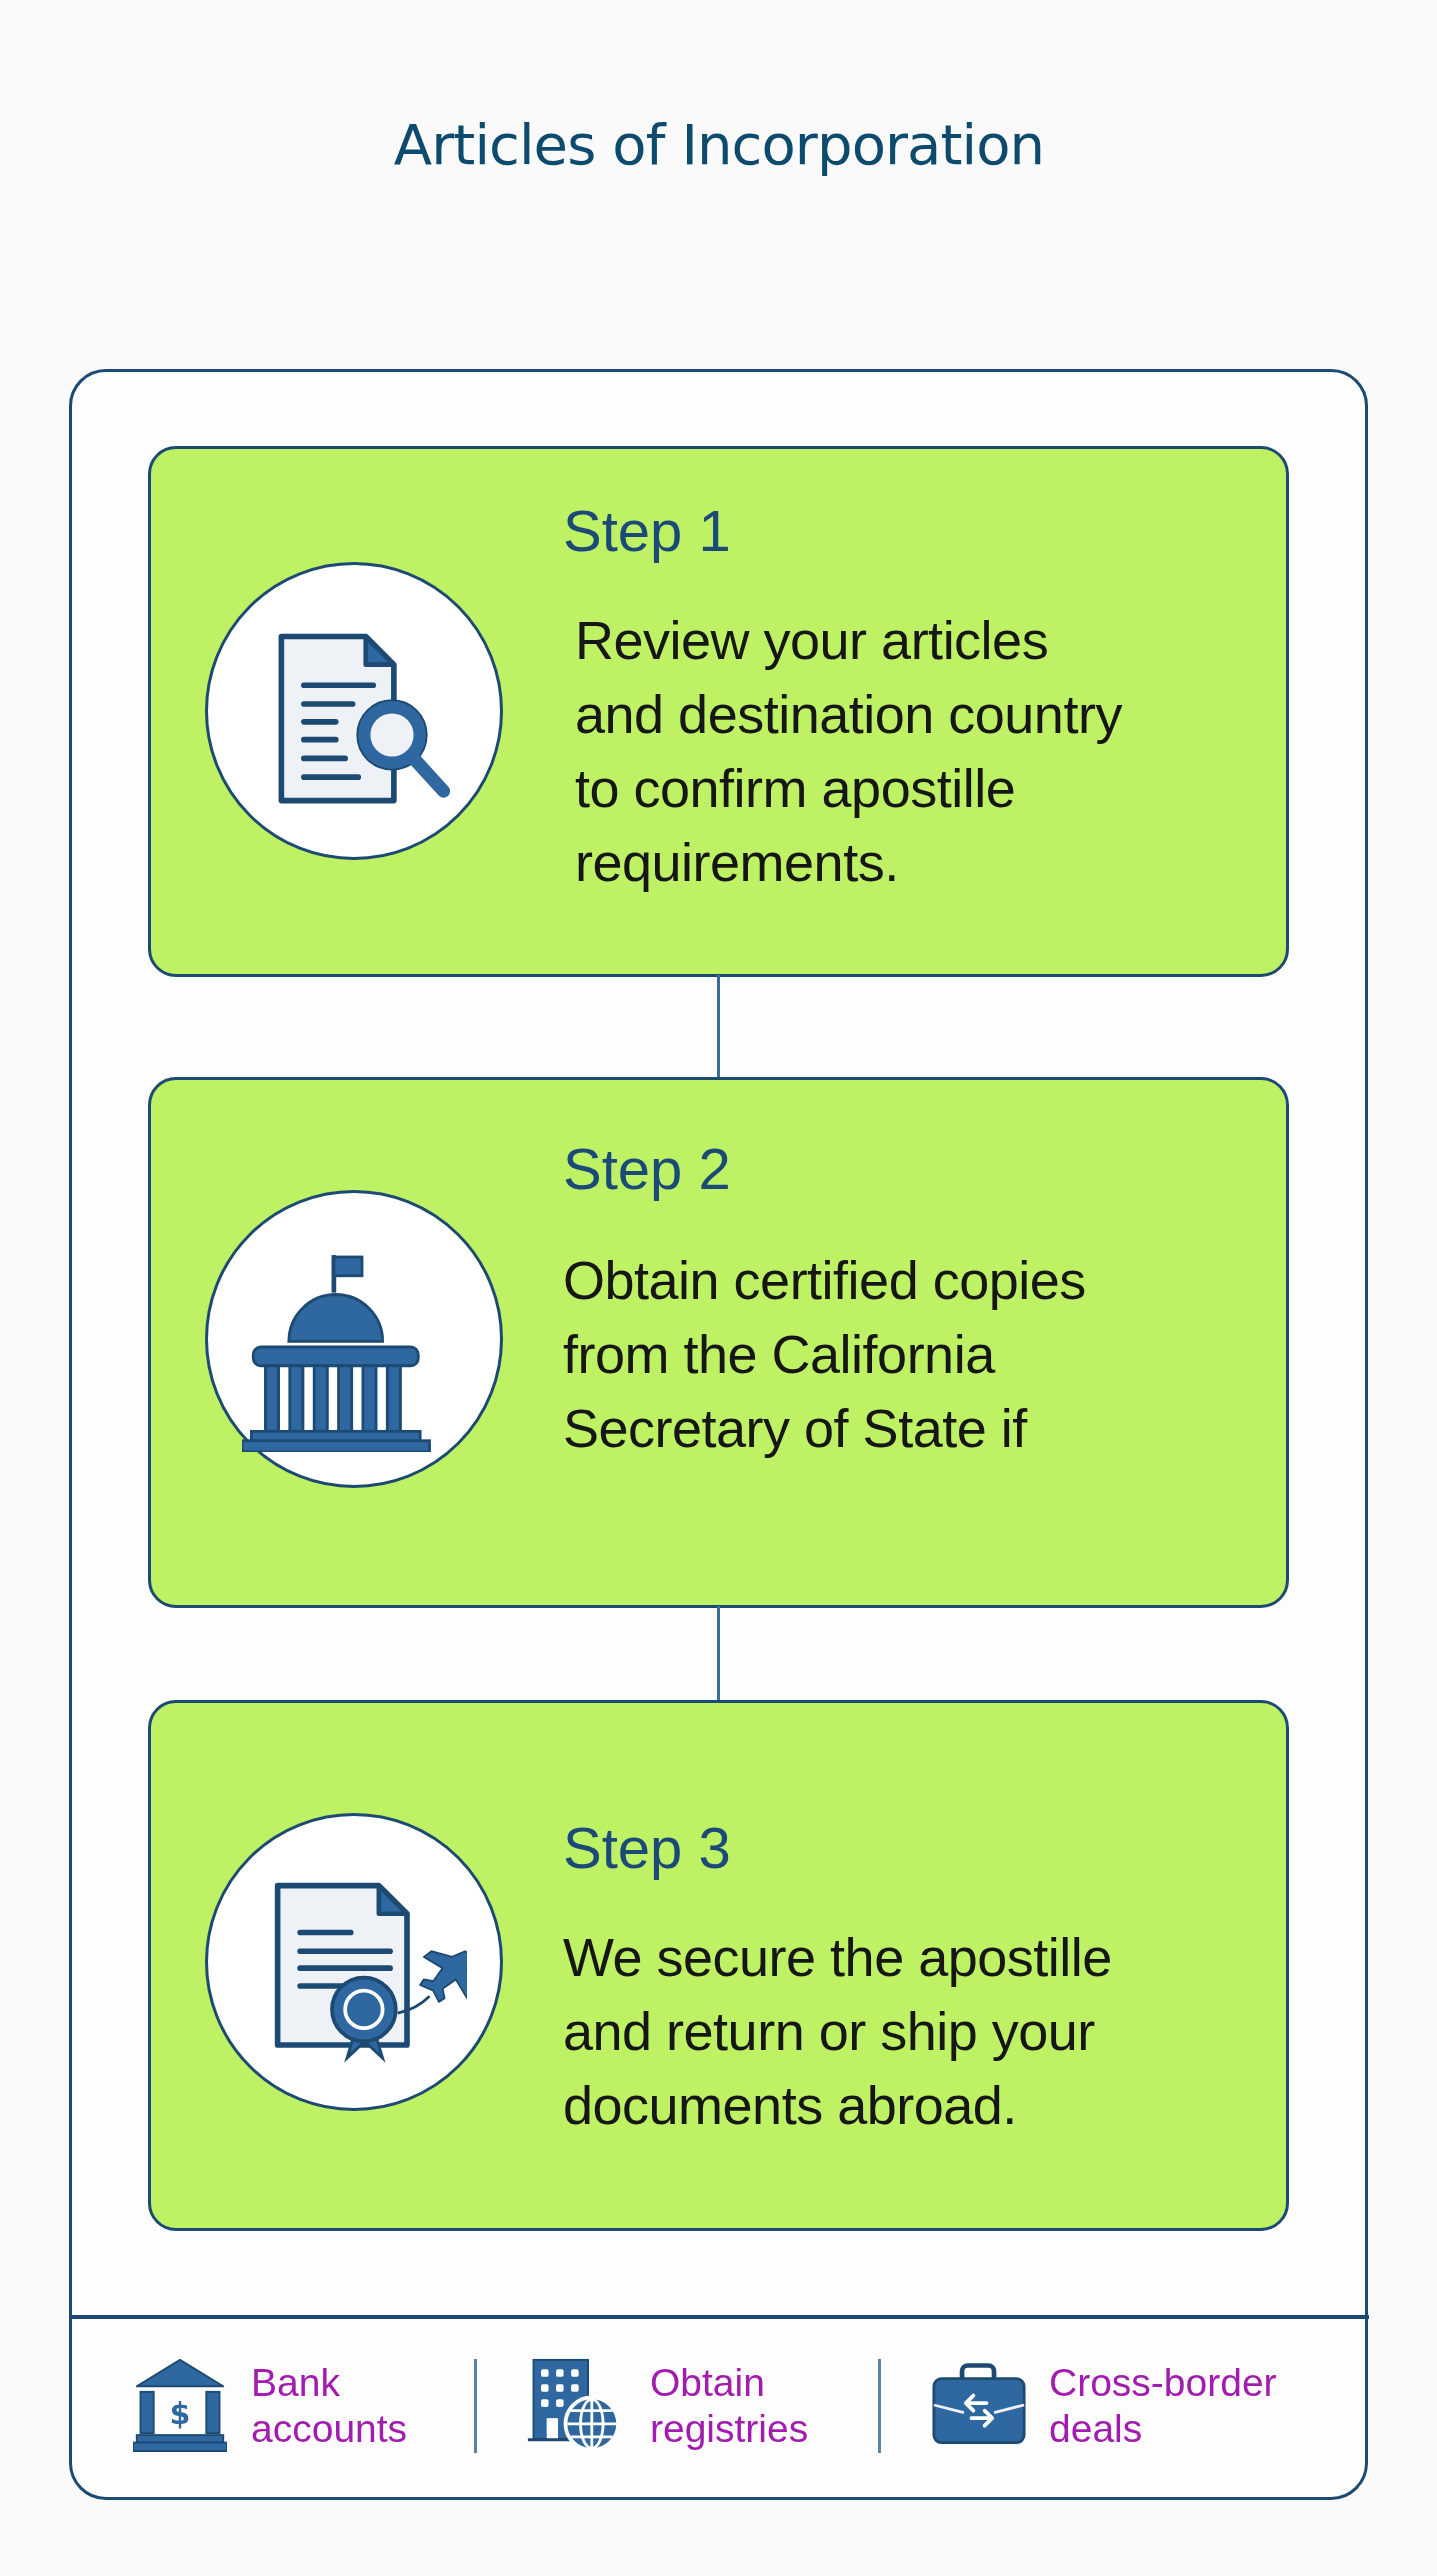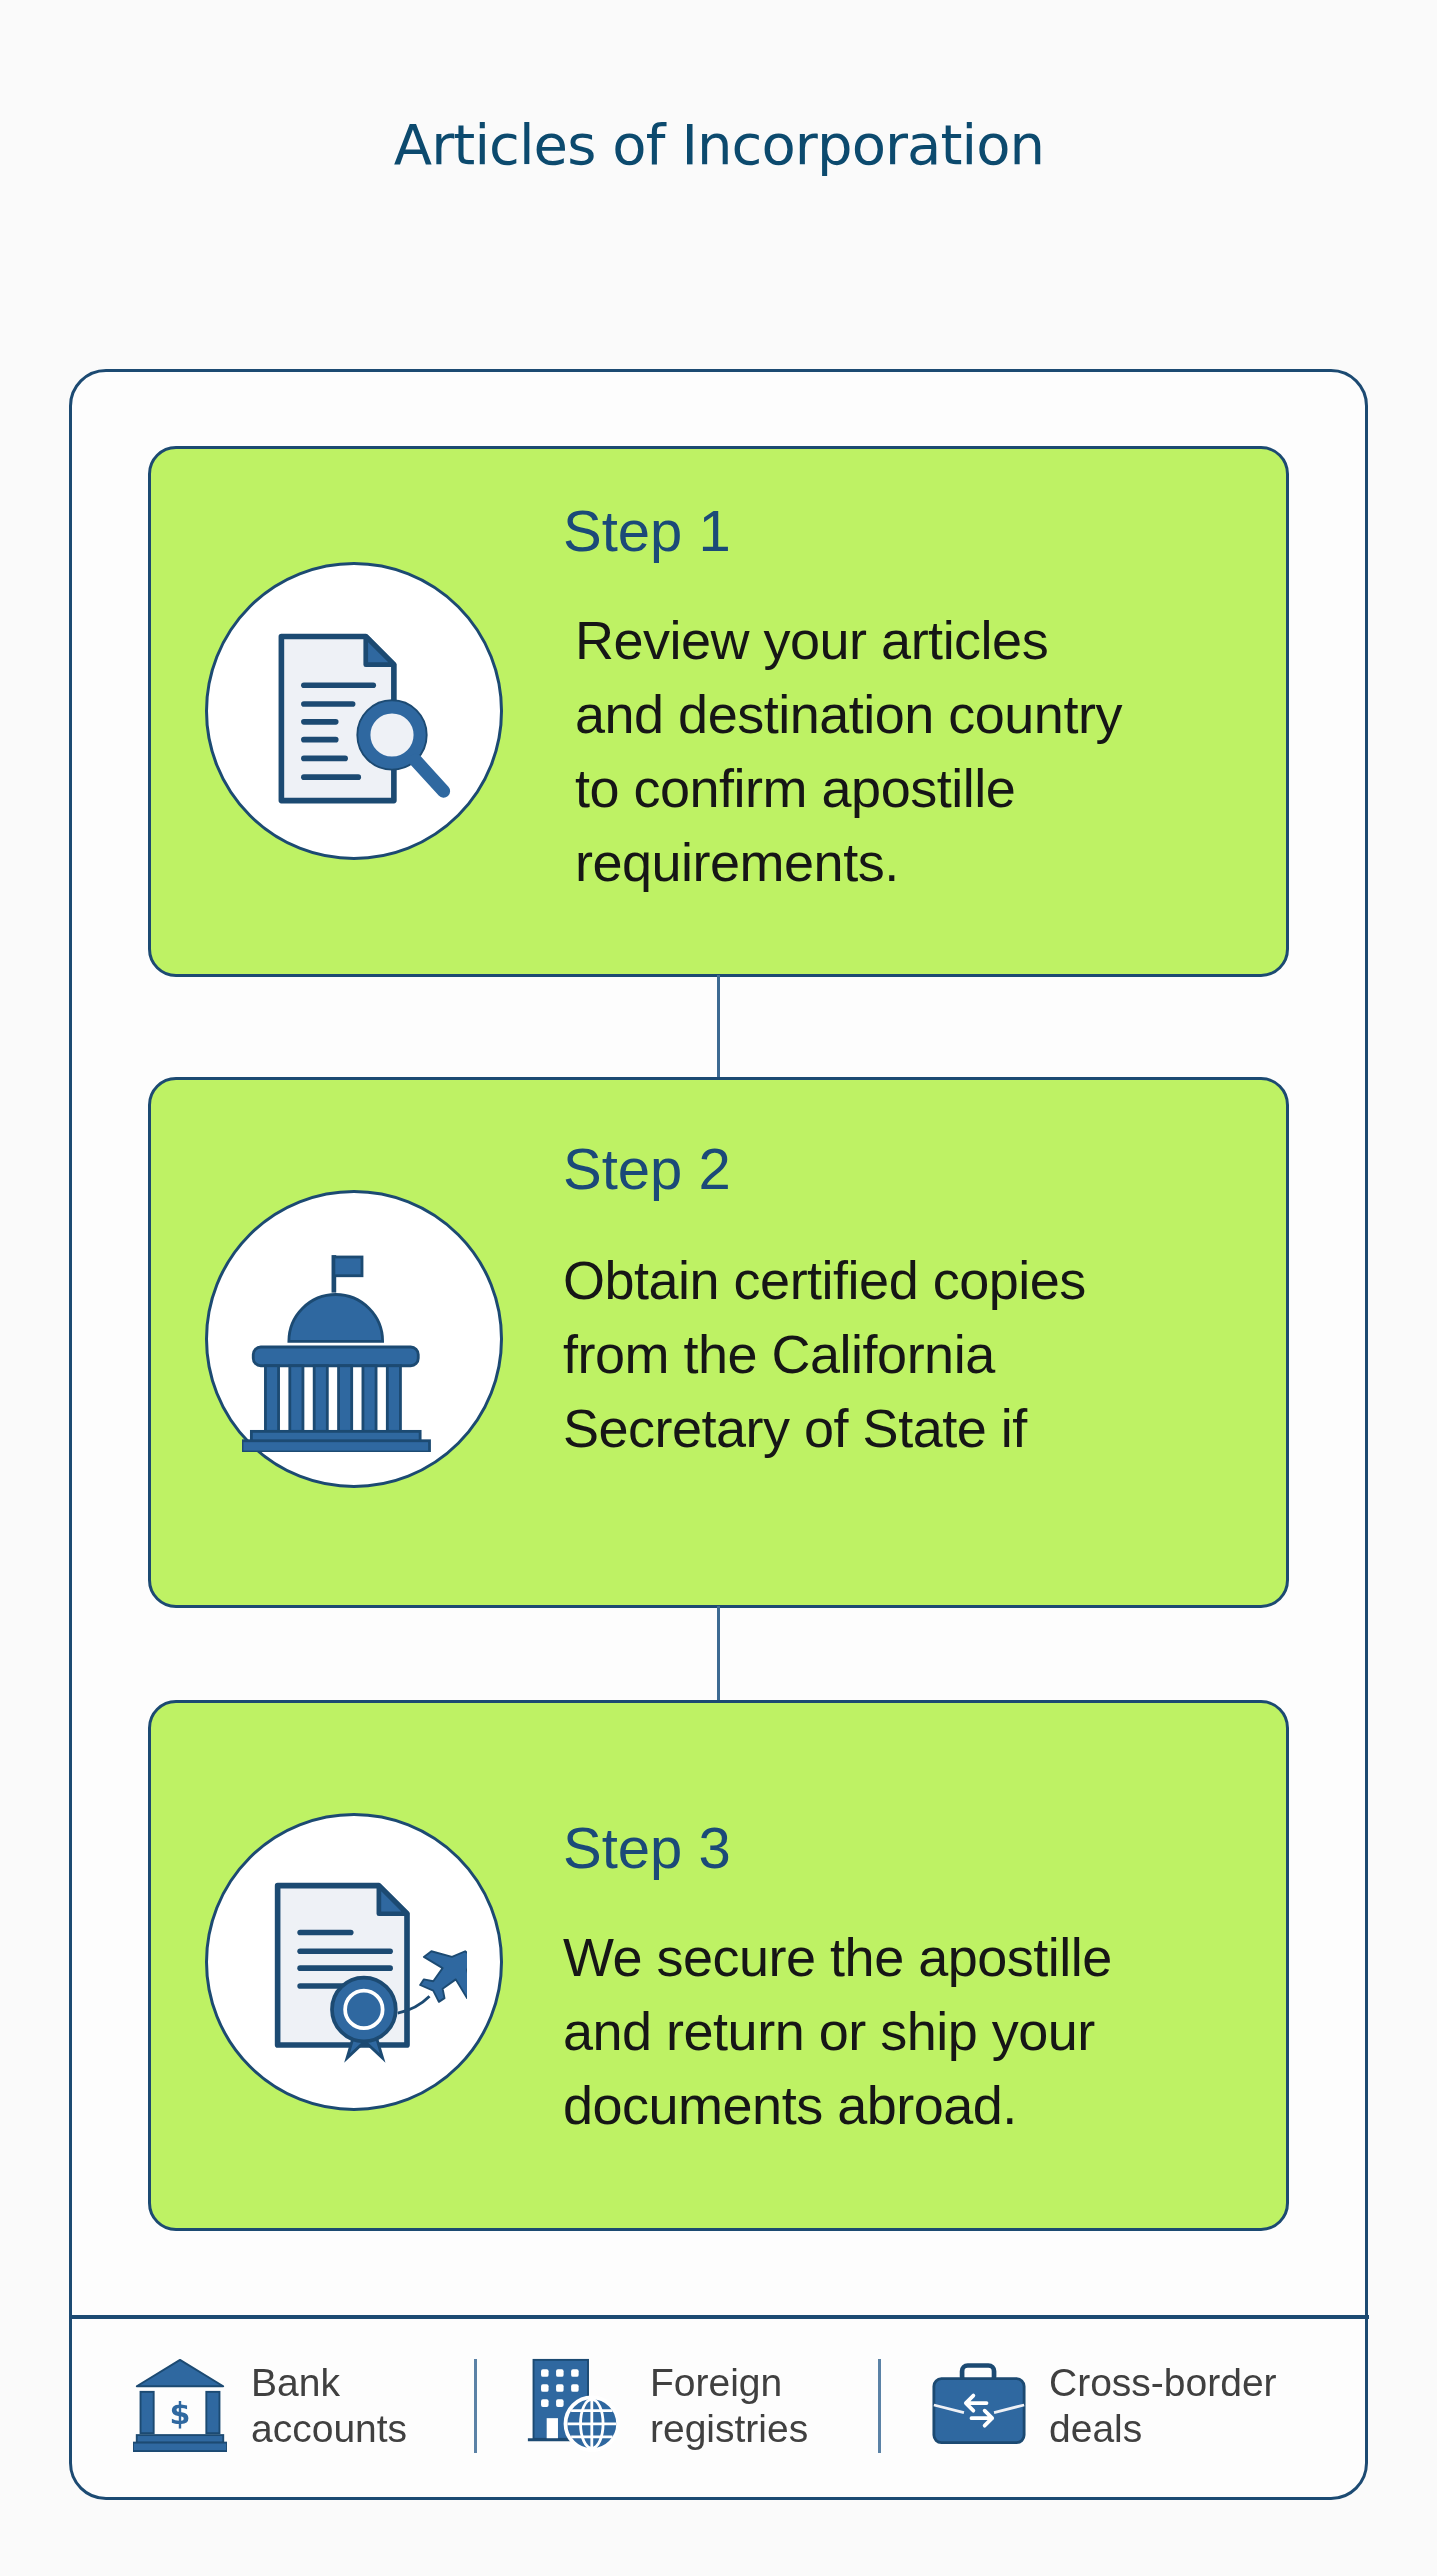--- a/index.html
+++ b/index.html
@@ -38,21 +38,21 @@
   .step-body {
     position:absolute; left:412px; width:711px; color:#161616;
     font-size:54px; line-height:74px; letter-spacing:-0.5px;
   }
   .divider {
     position:absolute; left:69px; top:2315px; width:1300px; height:3.7px; background:#1c4a72;
   }
   .footer-item { position:absolute; top:2349px; height:112px; }
   .footer-item svg { position:absolute; left:0; top:9.4px; width:94px; height:94px; }
   .footer-label {
-    position:absolute; top:11.2px; color:#404040;
+    position:absolute; top:11.2px; color:#a21caf;
     font-size:39px; line-height:46px; white-space:nowrap;
   }
   .vsep { position:absolute; top:2359px; width:2.8px; height:94px; background:#5b82a6; }
 </style>
 </head>
 <body>
 
 <div class="title">
   <span>Articles of Incorporation</span>
 </div>
@@ -181,21 +181,21 @@
     <circle cx="70" cy="70" r="28" fill="#2f68a0" stroke="#fff" stroke-width="4"></circle>
     <g fill="none" stroke="#fff" stroke-width="3">
       <ellipse cx="70" cy="70" rx="12" ry="26"></ellipse>
       <line x1="44" y1="70" x2="96" y2="70"></line>
       <line x1="48" y1="56" x2="92" y2="56"></line>
       <line x1="48" y1="84" x2="92" y2="84"></line>
       <line x1="70" y1="44" x2="70" y2="96"></line>
     </g>
   </svg>
   <div class="footer-label" style="left:124px;">
-    <div>Foreign</div>
+    <div>Obtain</div>
     <div>registries</div>
   </div>
 </div>
 
 <div class="vsep" style="left:878px;"></div>
 
 <div class="footer-item" style="left:932px;width:393px;">
   <svg viewBox="0 0 100 100">
     <rect x="32" y="8" width="34" height="18" rx="6" fill="none" stroke="#1c4a72" stroke-width="5"></rect>
     <rect x="2" y="22" width="96" height="68" rx="8" fill="#2f68a0" stroke="#1c4a72" stroke-width="3"></rect>

